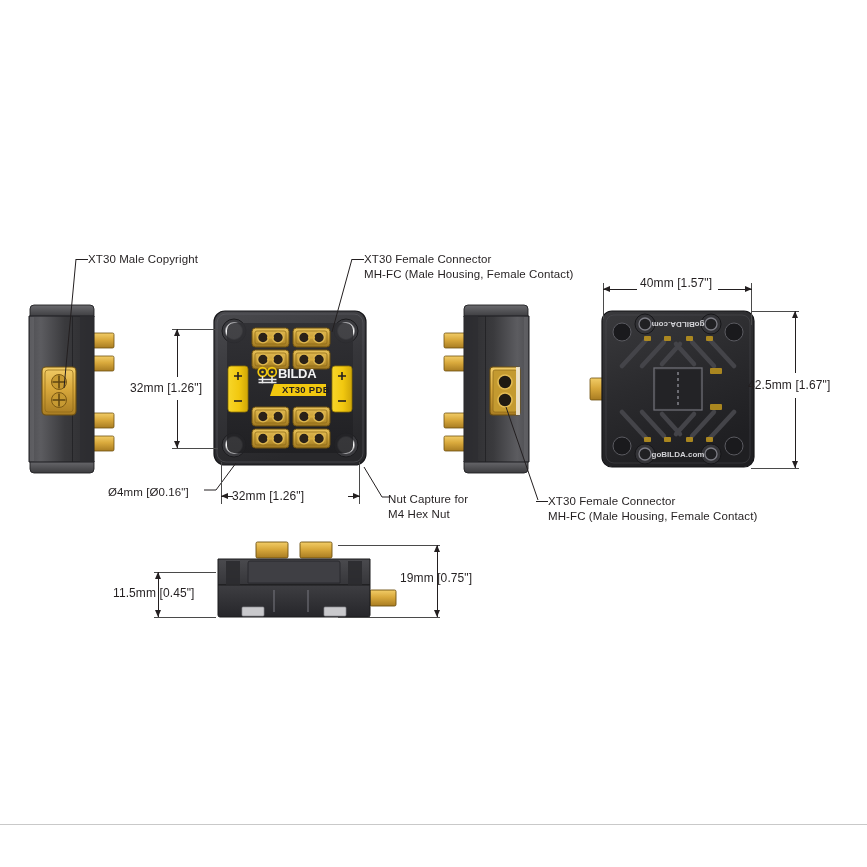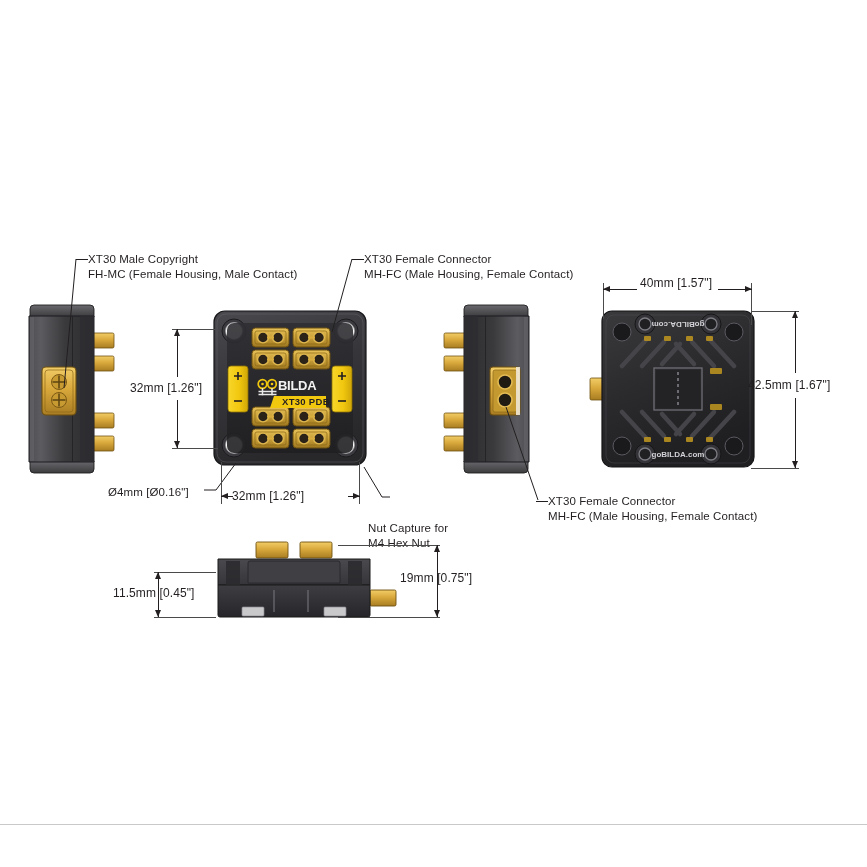--- a/index.html
+++ b/index.html
@@ -111,21 +111,20 @@
         <circle cx="41" cy="79" r="7.5" fill="#c79a32" stroke="#7d5a14" stroke-width="1"></circle>
         <circle cx="41" cy="97" r="7.5" fill="#c79a32" stroke="#7d5a14" stroke-width="1"></circle>
         <path d="M41 72.5 v13 M34.5 79 h13" stroke="#5f4510" stroke-width="1.5"></path>
         <path d="M41 90.5 v13 M34.5 97 h13" stroke="#5f4510" stroke-width="1.5"></path>
       </g>
     </svg>
   </div>
 
   <div class="note" style="left:88px; top:252px;">
     <span>XT30 Male Copyright</span>
-    <span class="l2">FH-MC (Female Housing, Male Contact)</span>
   </div>
 
   <div class="ln hln" style="left:76px; top:259px; width:12px;"></div>
   <svg style="position:absolute; left:58px; top:258px;" width="24" height="132">
     <line x1="18" y1="1" x2="6" y2="130" stroke="#231f20" stroke-width="1"></line>
   </svg>
 
   <div class="part" style="left:210px; top:306px; width:160px; height:164px;">
     <svg width="160" height="164" viewBox="0 0 160 164">
       <defs>
@@ -234,21 +233,21 @@
           <rect x="0" y="0" width="37" height="19" rx="3.5" fill="url(#goldG2)" stroke="#6d5010" stroke-width="1"></rect>
           <rect x="3" y="3" width="31" height="13" rx="2" fill="none" stroke="#8a6715" stroke-width="0.7"></rect>
           <circle cx="11" cy="9.5" r="5.4" fill="#2b2218" stroke="#e0b850" stroke-width="1.4"></circle>
           <circle cx="26" cy="9.5" r="5.4" fill="#2b2218" stroke="#e0b850" stroke-width="1.4"></circle>
           <rect x="15" y="8.4" width="7" height="2.2" fill="#d9ae3e"></rect>
         </g>
       </g>
     </svg>
   </div>
 
-  <div style="position:absolute; left:256px; top:376px; width:70px; height:34px;">
+  <div style="position:absolute; left:256px; top:364px; width:70px; height:34px;">
     <svg width="70" height="34" viewBox="0 0 70 34">
 
       <g>
         <circle cx="6.5" cy="8" r="4.3" fill="none" stroke="#f2c80f" stroke-width="1.7"></circle>
         <circle cx="16" cy="8" r="4.3" fill="none" stroke="#f2c80f" stroke-width="1.7"></circle>
         <circle cx="6.5" cy="8" r="1.3" fill="#f2c80f"></circle>
         <circle cx="16" cy="8" r="1.3" fill="#f2c80f"></circle>
         <path d="M6.5 12.3 v7 M16 12.3 v7" stroke="#e9e9e9" stroke-width="1.5"></path>
         <path d="M2.5 15.5 h18 M2.5 18.5 h18" stroke="#e9e9e9" stroke-width="1.3"></path>
       </g>
@@ -269,21 +268,21 @@
   </svg>
 
   <div class="note" style="left:108px; top:485px;">
     <span>Ø4mm [Ø0.16"]</span>
   </div>
   <svg style="position:absolute; left:204px; top:462px;" width="34" height="30">
     <line x1="32" y1="1" x2="12" y2="28" stroke="#231f20" stroke-width="1"></line>
     <line x1="12" y1="28" x2="0" y2="28" stroke="#231f20" stroke-width="1"></line>
   </svg>
 
-  <div class="note" style="left:368px; top:492px;margin-top:29px;">
+  <div class="note" style="left:388px; top:492px;">
     <span>Nut Capture for</span>
     <span class="l2">M4 Hex Nut</span>
   </div>
   <svg style="position:absolute; left:362px; top:466px;" width="30" height="34">
     <line x1="2" y1="1" x2="20" y2="31" stroke="#231f20" stroke-width="1"></line>
     <line x1="20" y1="31" x2="28" y2="31" stroke="#231f20" stroke-width="1"></line>
   </svg>
 
   <div class="dim" style="left:130px; top:381px;">32mm [1.26"]</div>
 

